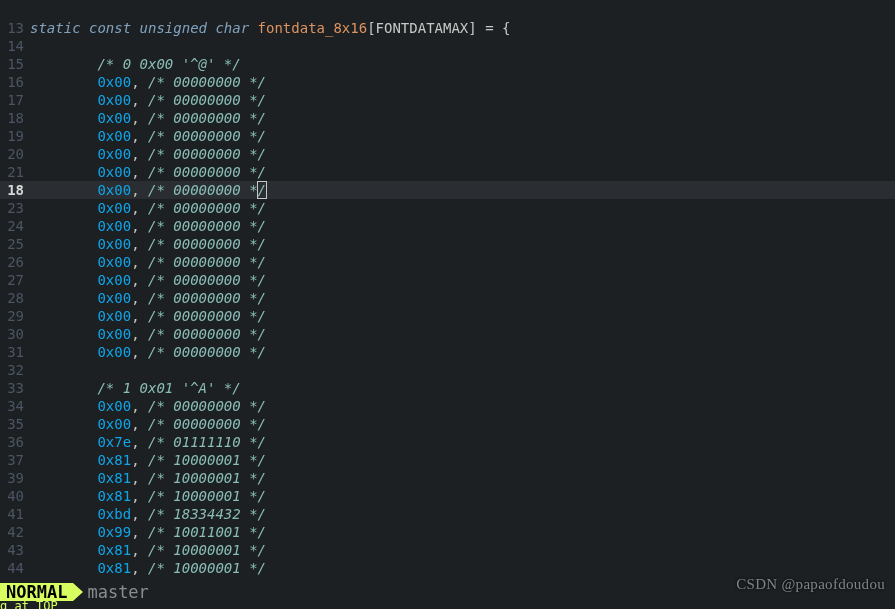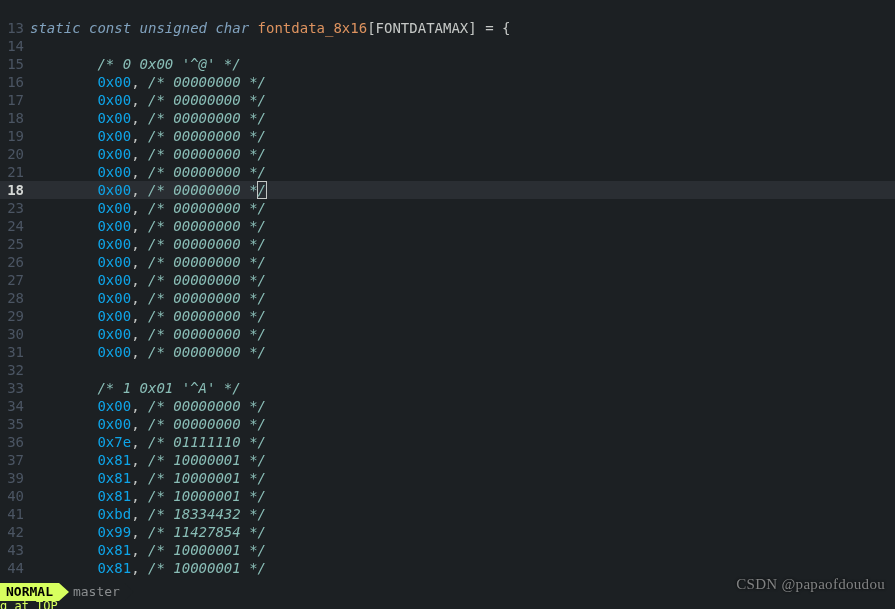--- a/index.html
+++ b/index.html
@@ -42,21 +42,21 @@
   margin-top:1px;
 }
 .statusbar {
   position:absolute;
   left:0; width:100%;
   bottom:8px;
   height:18px;
   background:#1c2023;
   display:flex;
   align-items:center;
-  font-size:13px;
+  font-size:17px;
 }
 .mode {
   background:#d7ff5f;
   color:#000;
   font-weight:bold;
   padding:0 6px;
   height:18px;
   display:flex;align-items:center;
 }
 .mode-sep {
@@ -122,21 +122,21 @@
     <div class="line"><span class="gutter">31</span><span class="code">        <span class="hex">0x00</span><span class="punc">, </span><span class="cmt">/* 00000000 */</span></span></div>
     <div class="line"><span class="gutter">32</span><span class="code"></span></div>
     <div class="line"><span class="gutter">33</span><span class="code">        <span class="cmt">/* 1 0x01 '^A' */</span></span></div>
     <div class="line"><span class="gutter">34</span><span class="code">        <span class="hex">0x00</span><span class="punc">, </span><span class="cmt">/* 00000000 */</span></span></div>
     <div class="line"><span class="gutter">35</span><span class="code">        <span class="hex">0x00</span><span class="punc">, </span><span class="cmt">/* 00000000 */</span></span></div>
     <div class="line"><span class="gutter">36</span><span class="code">        <span class="hex">0x7e</span><span class="punc">, </span><span class="cmt">/* 01111110 */</span></span></div>
     <div class="line"><span class="gutter">37</span><span class="code">        <span class="hex">0x81</span><span class="punc">, </span><span class="cmt">/* 10000001 */</span></span></div>
     <div class="line"><span class="gutter">39</span><span class="code">        <span class="hex">0x81</span><span class="punc">, </span><span class="cmt">/* 10000001 */</span></span></div>
     <div class="line"><span class="gutter">40</span><span class="code">        <span class="hex">0x81</span><span class="punc">, </span><span class="cmt">/* 10000001 */</span></span></div>
     <div class="line"><span class="gutter">41</span><span class="code">        <span class="hex">0xbd</span><span class="punc">, </span><span class="cmt">/* 18334432 */</span></span></div>
-    <div class="line"><span class="gutter">42</span><span class="code">        <span class="hex">0x99</span><span class="punc">, </span><span class="cmt">/* 11427854 */</span></span></div>
+    <div class="line"><span class="gutter">42</span><span class="code">        <span class="hex">0x99</span><span class="punc">, </span><span class="cmt">/* 10011001 */</span></span></div>
     <div class="line"><span class="gutter">43</span><span class="code">        <span class="hex">0x81</span><span class="punc">, </span><span class="cmt">/* 10000001 */</span></span></div>
     <div class="line"><span class="gutter">44</span><span class="code">        <span class="hex">0x81</span><span class="punc">, </span><span class="cmt">/* 10000001 */</span></span></div>
   </div>
 
 <div class="statusbar">
   <span class="mode">NORMAL</span>
   <span class="mode-sep"></span>
   <span class="branch">
     <span></span>
     <span>master</span>

